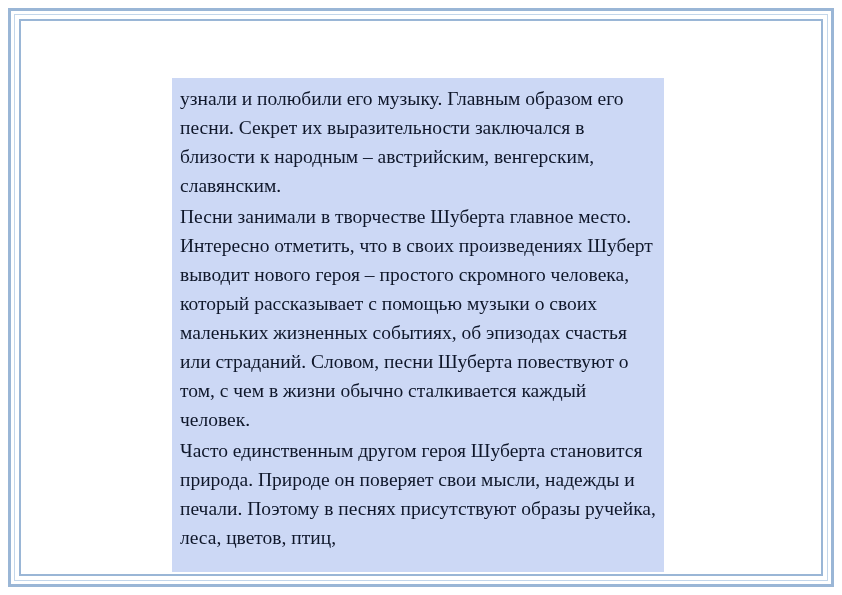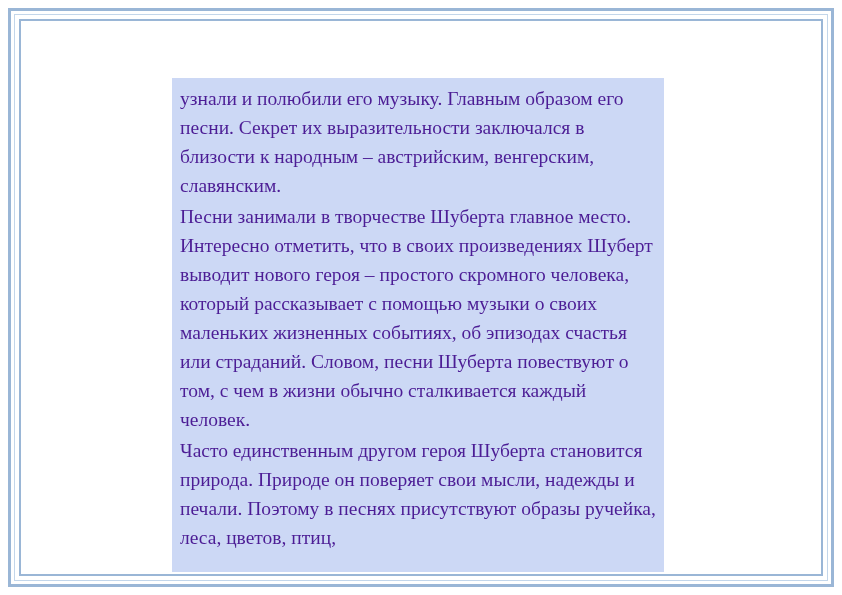--- a/index.html
+++ b/index.html
@@ -54,21 +54,21 @@
     top: 78px;
     width: 492px;
     background: #ccd8f5;
     padding: 6px 4px 8px 8px;
     box-sizing: border-box;
   }
   .para {
     margin: 0 0 2px 0;
     font-size: 19.5px;
     line-height: 29px;
-    color: #4c1d95;
+    color: #0f172a;
     font-family: "Liberation Serif", serif;
     text-align: left;
   }
   .para:last-child {
     margin-bottom: 12px;
   }
 </style>
 </head>
 <body>
 

